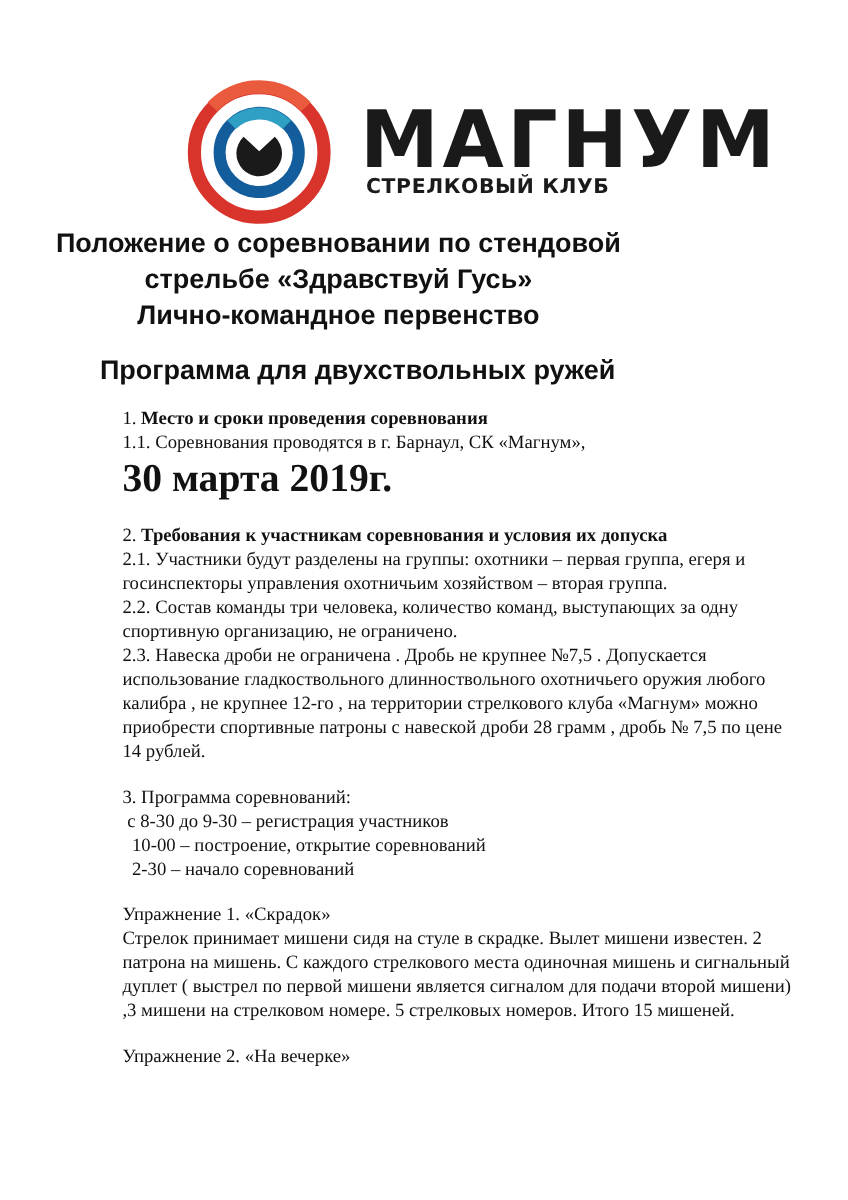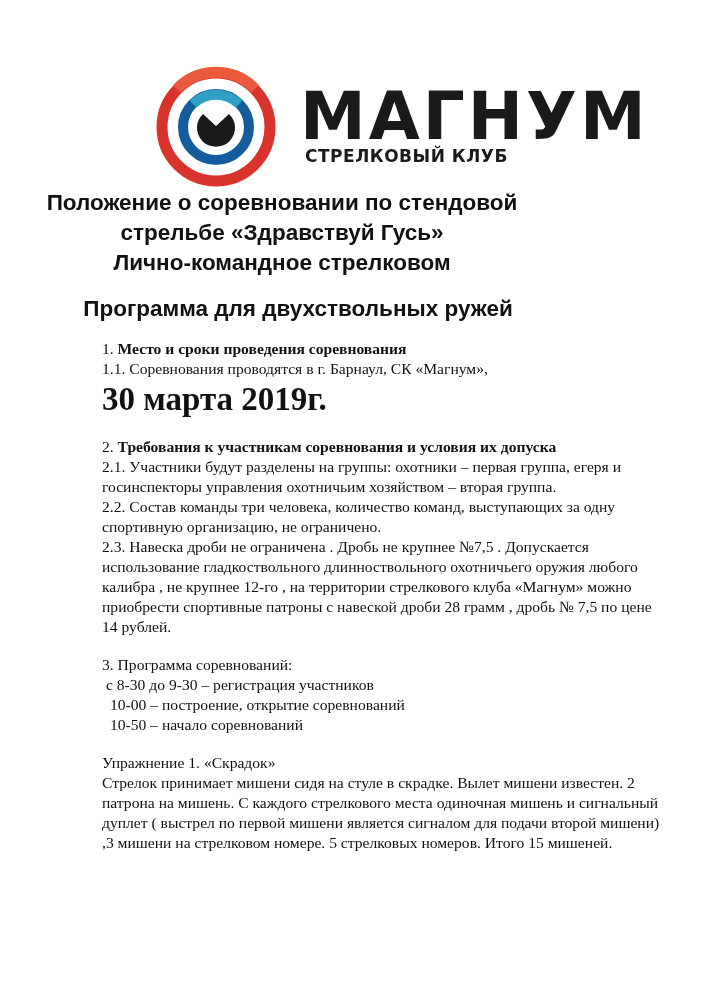--- a/index.html
+++ b/index.html
@@ -28,36 +28,37 @@
     <path d="M 38 38 A 33 33 0 0 1 84 38" fill="none" stroke="#2fa0c3" stroke-width="10"></path>
     <path d="M 48 48 L 61 60 L 74 48 A 19 19 0 1 1 48 48 Z" fill="#1a1a1a"></path>
   </svg>
   <div class="logo-word">МАГНУМ</div>
   <div class="logo-sub">СТРЕЛКОВЫЙ КЛУБ</div>
 </div>
 
 <div class="title">
   <div>Положение о соревновании по стендовой</div>
   <div>стрельбе «Здравствуй Гусь»</div>
-  <div>Лично-командное стрелковом</div>
+  <div>Лично-командное первенство</div>
 </div>
 
 <div class="subtitle">Программа для двухствольных ружей</div>
 
 <div class="doc">
   <p><span>1. </span><b>Место и сроки проведения соревнования</b></p>
   <p>1.1. Соревнования проводятся в г. Барнаул, СК «Магнум»,</p>
   <p class="big-date">30 марта 2019г.</p>
   <div class="gap"></div>
   <p><span>2. </span><b>Требования к участникам соревнования и условия их допуска</b></p>
   <p>2.1.  Участники будут разделены на группы: охотники – первая группа, егеря и госинспекторы управления охотничьим хозяйством – вторая группа.</p>
   <p>2.2. Состав команды три человека, количество команд, выступающих за одну спортивную организацию, не ограничено.</p>
   <p>2.3. Навеска дроби не ограничена . Дробь не крупнее №7,5 . Допускается использование гладкоствольного длинноствольного охотничьего оружия любого калибра , не крупнее 12-го , на территории стрелкового клуба «Магнум» можно приобрести спортивные патроны с навеской дроби 28 грамм , дробь № 7,5 по цене 14 рублей.</p>
   <div class="gap"></div>
   <p>3. Программа соревнований:</p>
   <p class="indent1">с 8-30 до 9-30 – регистрация участников</p>
   <p class="indent2">10-00 – построение, открытие соревнований</p>
-  <p class="indent2">10-50 – начало соревнований</p>
+  <p class="indent2">2-30 – начало соревнований</p>
   <div class="gap"></div>
   <p>Упражнение 1. «Скрадок»</p>
   <p>Стрелок принимает мишени сидя на стуле в скрадке. Вылет мишени известен. 2 патрона на мишень.  С каждого стрелкового места одиночная мишень  и сигнальный дуплет ( выстрел по первой мишени является сигналом для подачи второй мишени) ,3 мишени на стрелковом номере. 5 стрелковых номеров. Итого 15 мишеней.</p>
   <div class="gap"></div>
+  <p>Упражнение 2. «На вечерке»</p>
 </div>
 
 </body></html>

